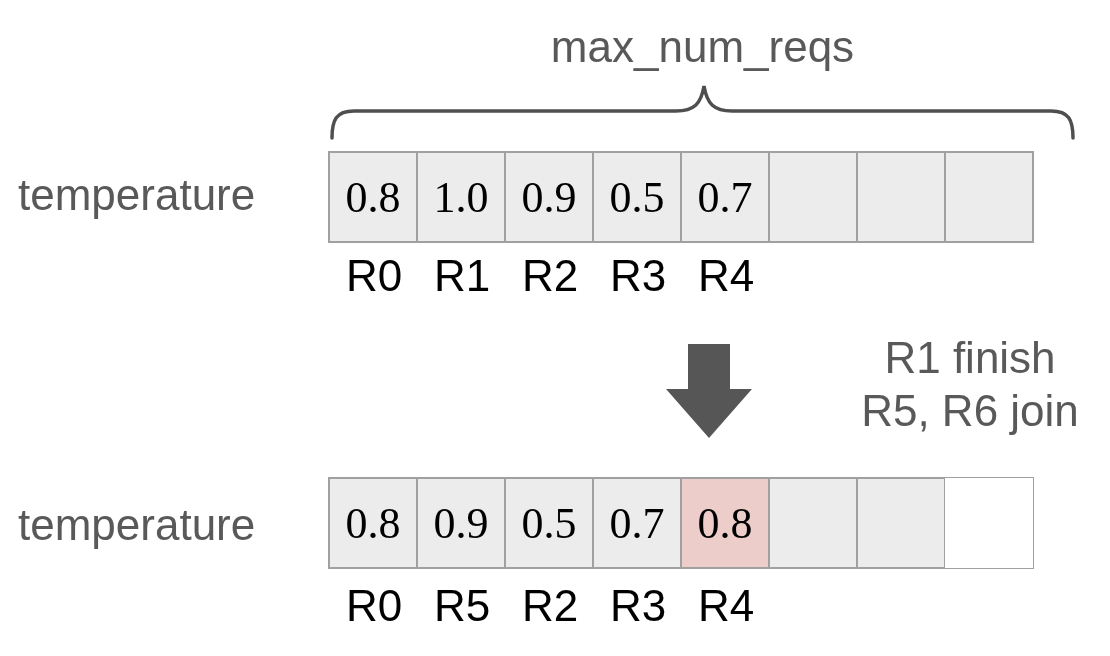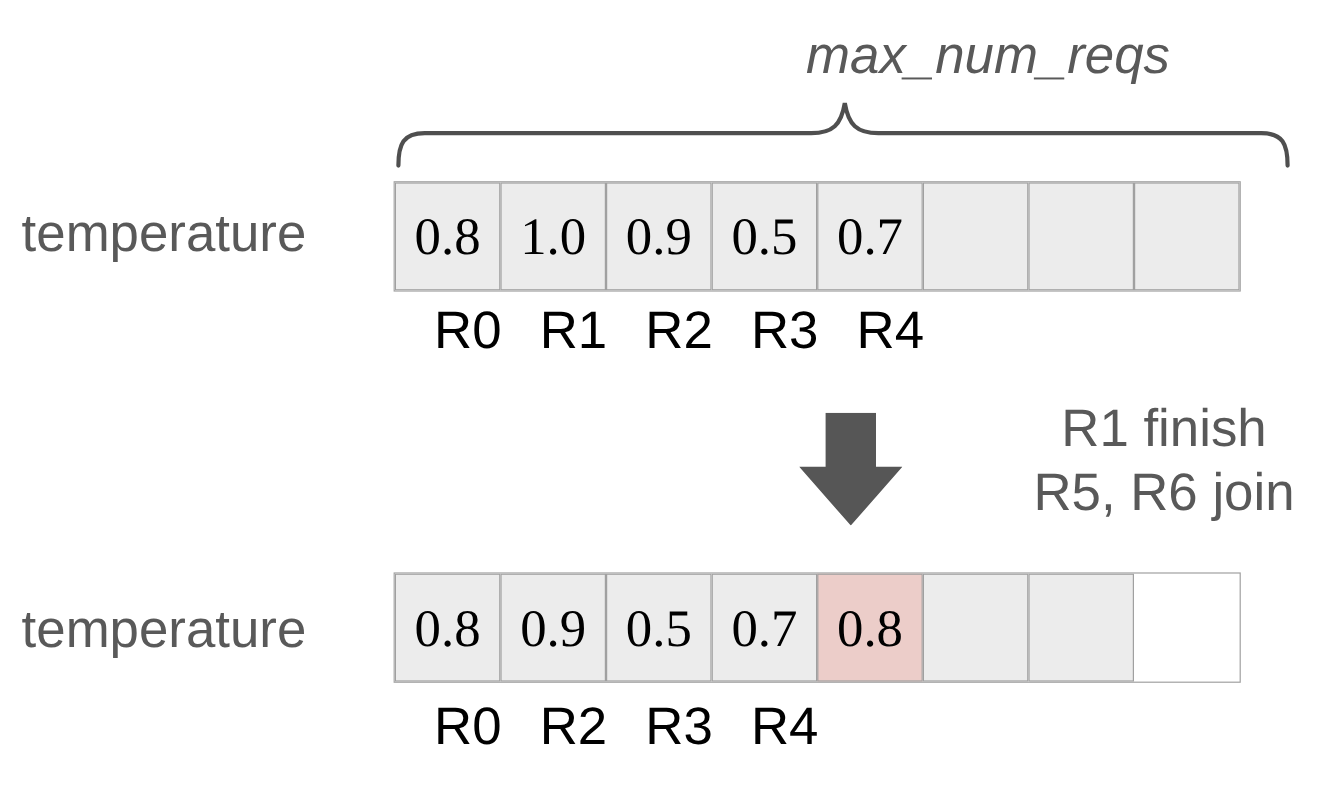--- a/index.html
+++ b/index.html
@@ -13,26 +13,25 @@
     height: 656px;
     background: #ffffff;
     font-family: "Liberation Sans", "DejaVu Sans", sans-serif;
     overflow: hidden;
   }
   .brace-label {
     position: absolute;
     left: 430px;
     top: 22px;
     width: 545px;
-    text-align: right;
+    text-align: center;
     font-size: 44px;
     line-height: 50px;
     color: var(--text-gray, #595959);
     white-space: nowrap;
-    font-style: italic;
   }
   .brace {
     position: absolute;
     left: 330px;
     top: 80px;
     width: 745px;
     height: 60px;
   }
   .brace path {
     fill: none;
@@ -77,21 +76,21 @@
   .req-labels {
     position: absolute;
     left: 330px;
     display: flex;
     font-size: 44px;
     line-height: 50px;
     color: var(--text-black, #000000);
   }
   .req-labels .req {
     width: 88px;
-    text-align: right;
+    text-align: center;
     white-space: nowrap;
   }
   .req-labels.pos-top { top: 251px; }
   .req-labels.pos-bottom { top: 581px; }
   .arrow {
     position: absolute;
     left: 666px;
     top: 344px;
     width: 86px;
     height: 94px;
@@ -182,20 +181,21 @@
 
       <div class="cell"></div>
 
       <div class="cell"></div>
     </div>
 
   <div class="req-labels pos-bottom">
 
       <div class="req">R0</div>
 
+      <div class="req">R5</div>
 
       <div class="req">R2</div>
 
       <div class="req">R3</div>
 
       <div class="req">R4</div>
 
     </div>
 
 </div>

